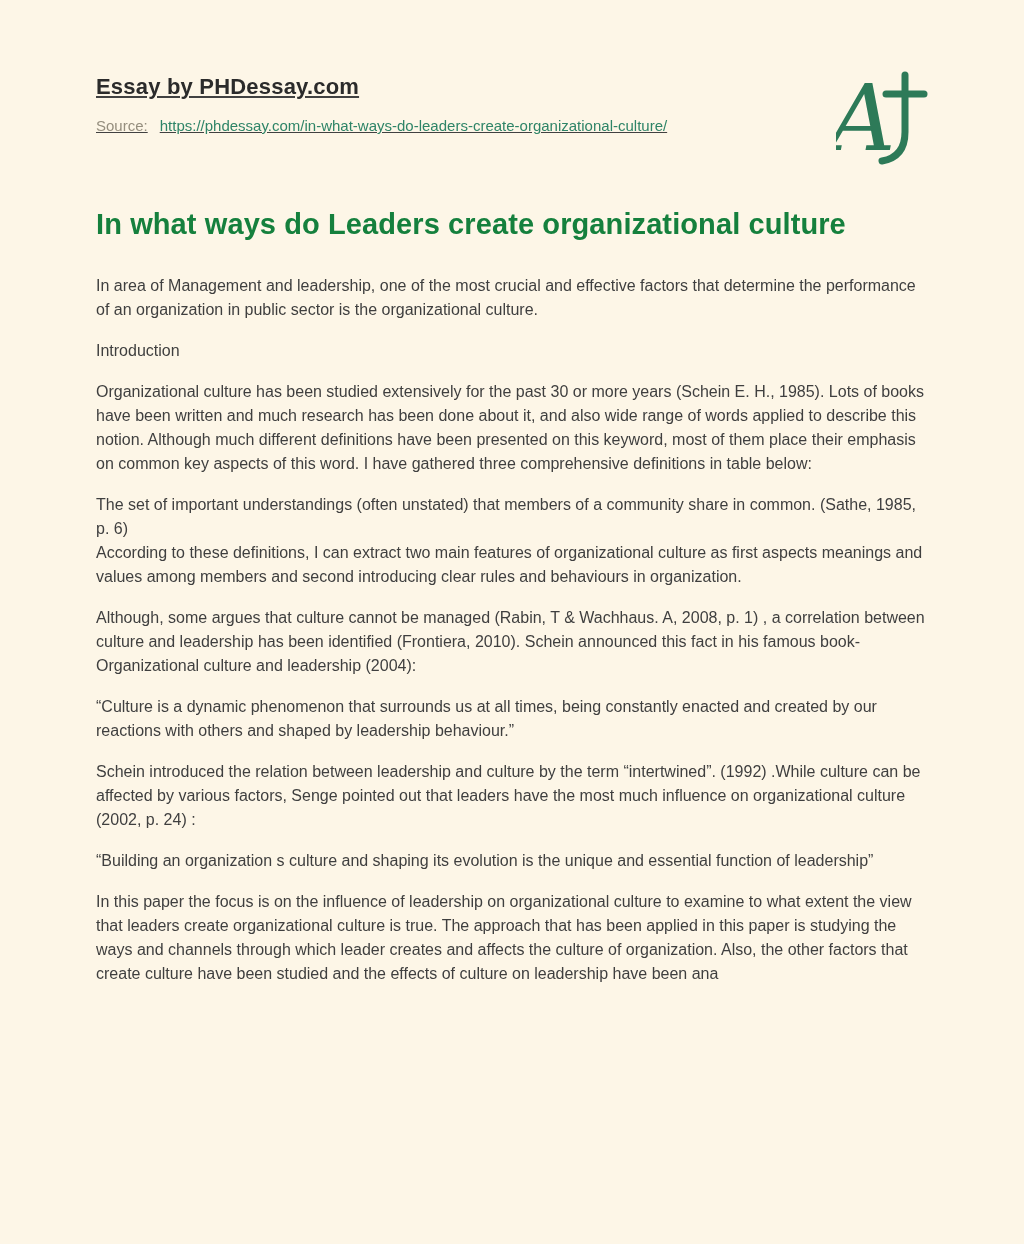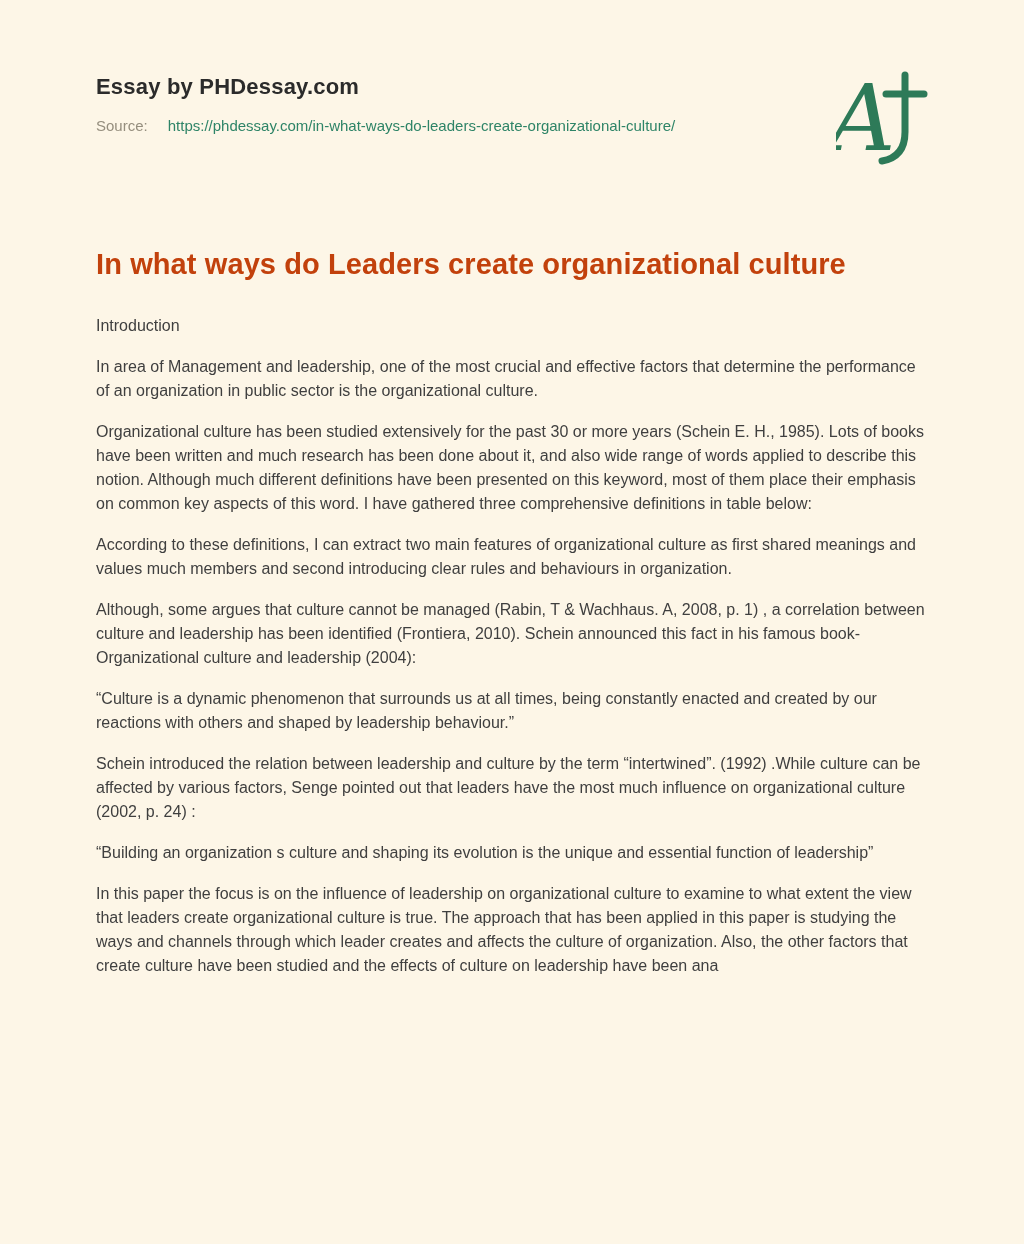--- a/index.html
+++ b/index.html
@@ -12,49 +12,50 @@
     color: #414141;
     position: relative;
   }
   .page {
     padding: 74px 96px 0 96px;
   }
   .header-row {
     display: flex;
     justify-content: space-between;
     align-items: flex-start;
+    text-decoration: underline;
   }
   .site-title {
     font-size: 22px;
     font-weight: 700;
     color: #2b2b2b;
     letter-spacing: 0.2px;
   }
   .source-line {
     margin-top: 17px;
     font-size: 15px;
     color: #958e7e;
   }
   .source-url {
     color: #2e8467;
     text-decoration: none;
-    margin-left: 20px;
+    margin-left: 12px;
     cursor: pointer;
   }
   .logo {
     margin-top: -4px;
     width: 92px;
     height: 100px;
     flex: 0 0 auto;
   }
   .essay-title {
-    margin-top: 76px;
+    margin-top: 36px;
     font-size: 29px;
     font-weight: 700;
-    color: #c2410c;
+    color: #15803d;
     letter-spacing: 0.1px;
     line-height: 1.25;
   }
   .content {
     margin-top: 32px;
     font-size: 16px;
     line-height: 1.5;
     color: #3f3f3f;
   }
   .content p {
@@ -81,24 +82,25 @@
         <text x="-7" y="80" font-family="DejaVu Serif, serif" font-style="italic" font-size="92" fill="#2d7a58">A</text>
         <path d="M50 24 H88" stroke="#2d7a58" stroke-width="7" fill="none" stroke-linecap="round"></path>
         <path d="M69 5 V62 Q69 87 46 91" stroke="#2d7a58" stroke-width="7" fill="none" stroke-linecap="round"></path>
       </svg>
     </div>
   </div>
 
   <h1 class="essay-title">In what ways do Leaders create organizational culture</h1>
 
   <div class="content">
+    <p>In area of Management and leadership, one of the most crucial and effective factors that determine the performance of an organization in public sector is the organizational culture.</p>
     <p>Introduction</p>
-    <p>In area of Management and leadership, one of the most crucial and effective factors that determine the performance of an organization in public sector is the organizational culture.</p>
     <p>Organizational culture has been studied extensively for the past 30 or more years (Schein E. H., 1985). Lots of books have been written and much research has been done about it, and also wide range of words applied to describe this notion. Although much different definitions have been presented on this keyword, most of them place their emphasis on common key aspects of this word. I have gathered three comprehensive definitions in table below:</p>
-    <p>According to these definitions, I can extract two main features of organizational culture as first shared meanings and values much members and second introducing clear rules and behaviours in organization.</p>
+    <p class="tight">The set of important understandings (often unstated) that members of a community share in common. (Sathe, 1985, p. 6)</p>
+    <p>According to these definitions, I can extract two main features of organizational culture as first aspects meanings and values among members and second introducing clear rules and behaviours in organization.</p>
     <p>Although, some argues that culture cannot be managed (Rabin, T &amp; Wachhaus. A, 2008, p. 1) , a correlation between culture and leadership has been identified (Frontiera, 2010). Schein announced this fact in his famous book-Organizational culture and leadership (2004):</p>
     <p>“Culture is a dynamic phenomenon that surrounds us at all times, being constantly enacted and created by our reactions with others and shaped by leadership behaviour.”</p>
     <p>Schein introduced the relation between leadership and culture by the term “intertwined”. (1992) .While culture can be affected by various factors, Senge pointed out that leaders have the most much influence on organizational culture (2002, p. 24) :</p>
     <p>“Building an organization s culture and shaping its evolution is the unique and essential function of leadership”</p>
     <p>In this paper the focus is on the influence of leadership on organizational culture to examine to what extent the view that leaders create organizational culture is true. The approach that has been applied in this paper is studying the ways and channels through which leader creates and affects the culture of organization. Also, the other factors that create culture have been studied and the effects of culture on leadership have been ana</p>
   </div>
 
 </div>
 
 </body></html>

